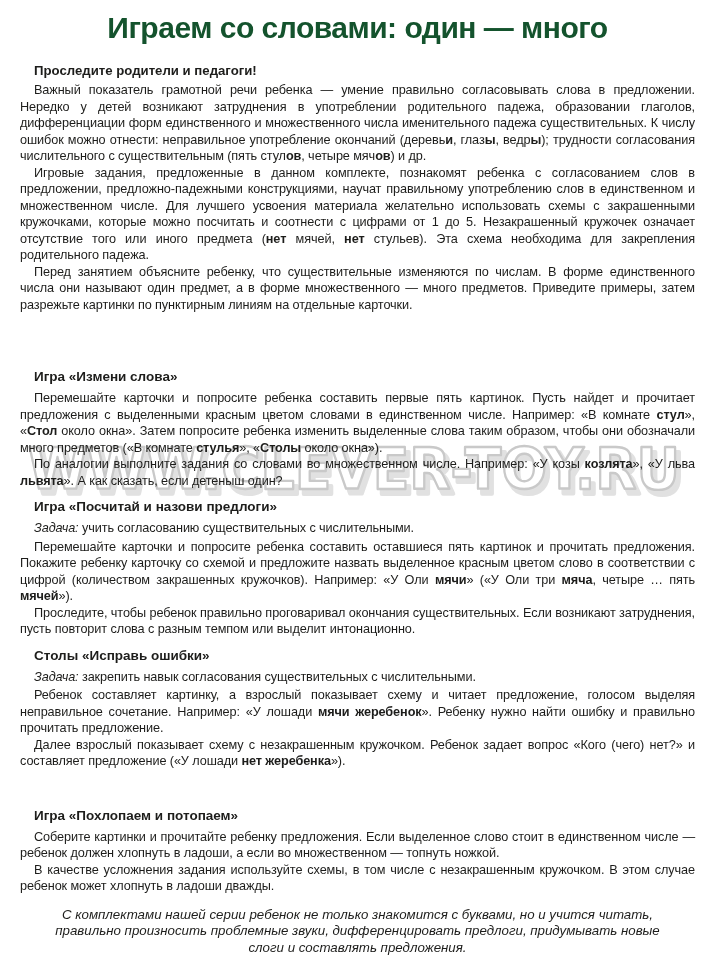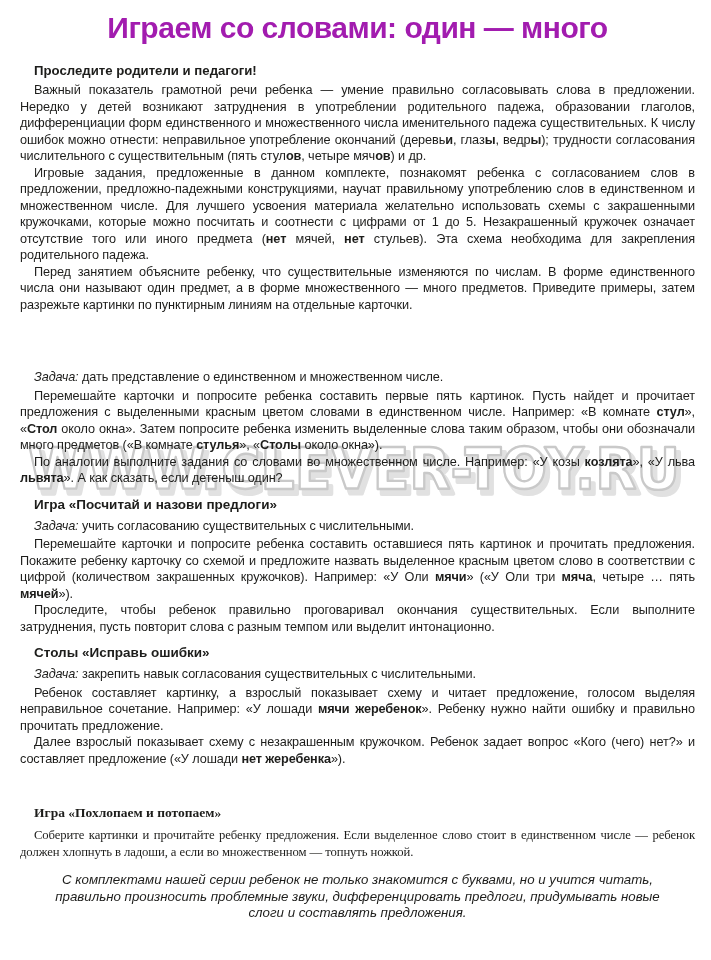--- a/index.html
+++ b/index.html
@@ -47,41 +47,41 @@
     position: relative;
     z-index: 1;
     padding: 8px 16px 0 20px;
   }
   .title {
     font-size: 30px;
     line-height: 35px;
     font-weight: bold;
     letter-spacing: -0.5px;
     text-align: center;
-    color: #a21caf;
+    color: #14532d;
     margin: 2px 0 18px 0;
   }
   .salutation {
     font-size: 13.2px;
     font-weight: bold;
     margin: 0 0 4px 0;
     padding-left: 14px;
   }
   .para {
     font-size: 12.7px;
     line-height: 16.5px;
     letter-spacing: -0.1px;
     text-align: justify;
     text-indent: 14px;
     margin: 0;
   }
   .intro-paragraphs { margin-bottom: 4px; }
   .intro { margin-bottom: 56px; }
   .game { margin-top: 9px; }
-  .game-gap { margin-top: 38px; font-family: Liberation Serif, serif; }
+  .game-gap { margin-top: 38px; }
   .game-title {
     font-size: 13.5px;
     font-weight: bold;
     margin: 10px 0 6px 0;
     padding-left: 14px;
   }
   .task { margin-bottom: 2px; }
   .b { font-weight: bold; }
   .i { font-style: italic; }
   .footer {
@@ -114,39 +114,40 @@
       <p class="salutation">Проследите родители и педагоги!</p>
       <div class="intro-paragraphs">
           <p class="para"><span>Важный показатель грамотной речи ребенка — умение правильно согласовывать слова в предложении. Нередко у детей возникают затруднения в употреблении родительного падежа, образовании глаголов, дифференциации форм единственного и множественного числа именительного падежа существительных. К числу ошибок можно отнести: неправильное употребление окончаний (деревь</span><span class="b">и</span><span>, глаз</span><span class="b">ы</span><span>, ведр</span><span class="b">ы</span><span>); трудности согласования числительного с существительным (пять стул</span><span class="b">ов</span><span>, четыре мяч</span><span class="b">ов</span><span>) и др.</span></p>
           <p class="para"><span>Игровые задания, предложенные в данном комплекте, познакомят ребенка с согласованием слов в предложении, предложно-падежными конструкциями, научат правильному употреблению слов в единственном и множественном числе. Для лучшего усвоения материала желательно использовать схемы с закрашенными кружочками, которые можно посчитать и соотнести с цифрами от 1 до 5. Незакрашенный кружочек означает отсутствие того или иного предмета (</span><span class="b">нет</span><span> мячей, </span><span class="b">нет</span><span> стульев). Эта схема необходима для закрепления родительного падежа.</span></p>
           <p class="para"><span>Перед занятием объясните ребенку, что существительные изменяются по числам. В форме единственного числа они называют один предмет, а в форме множественного — много предметов. Приведите примеры, затем разрежьте картинки по пунктирным линиям на отдельные карточки.</span></p>
         </div>
     </div>
 
     <div class="games">
         <section class="game">
-          <p class="para task"><span class="i">Задача: </span><span>дать представление о единственном и множественном числе.</span></p>
+          <h2 class="game-title">Игра «Измени слова»</h2>
           <p class="para"><span>Перемешайте карточки и попросите ребенка составить первые пять картинок. Пусть найдет и прочитает предложения с выделенными красным цветом словами в единственном числе. Например: «В комнате </span><span class="b">стул</span><span>», «</span><span class="b">Стол</span><span> около окна». Затем попросите ребенка изменить выделенные слова таким образом, чтобы они обозначали много предметов («В комнате </span><span class="b">стулья</span><span>», «</span><span class="b">Столы</span><span> около окна»).</span></p>
           <p class="para"><span>По аналогии выполните задания со словами во множественном числе. Например: «У козы </span><span class="b">козлята</span><span>», «У льва </span><span class="b">львята</span><span>». А как сказать, если детеныш один?</span></p>
         </section>
         <section class="game">
           <h2 class="game-title">Игра «Посчитай и назови предлоги»</h2>
           <p class="para task"><span class="i">Задача: </span><span>учить согласованию существительных с числительными.</span></p>
           <p class="para"><span>Перемешайте карточки и попросите ребенка составить оставшиеся пять картинок и прочитать предложения. Покажите ребенку карточку со схемой и предложите назвать выделенное красным цветом слово в соответствии с цифрой (количеством закрашенных кружочков). Например: «У Оли </span><span class="b">мячи</span><span>» («У Оли три </span><span class="b">мяча</span><span>, четыре … пять </span><span class="b">мячей</span><span>»).</span></p>
-          <p class="para"><span>Проследите, чтобы ребенок правильно проговаривал окончания существительных. Если выполните затруднения, пусть повторит слова с разным темпом или выделит интонационно.</span></p>
+          <p class="para"><span>Проследите, чтобы ребенок правильно проговаривал окончания существительных. Если возникают затруднения, пусть повторит слова с разным темпом или выделит интонационно.</span></p>
         </section>
         <section class="game">
           <h2 class="game-title">Столы «Исправь ошибки»</h2>
           <p class="para task"><span class="i">Задача: </span><span>закрепить навык согласования существительных с числительными.</span></p>
           <p class="para"><span>Ребенок составляет картинку, а взрослый показывает схему и читает предложение, голосом выделяя неправильное сочетание. Например: «У лошади </span><span class="b">мячи жеребенок</span><span>». Ребенку нужно найти ошибку и правильно прочитать предложение.</span></p>
           <p class="para"><span>Далее взрослый показывает схему с незакрашенным кружочком. Ребенок задает вопрос «Кого (чего) нет?» и составляет предложение («У лошади </span><span class="b">нет жеребенка</span><span>»).</span></p>
         </section>
         <section class="game game-gap">
           <h2 class="game-title">Игра «Похлопаем и потопаем»</h2>
           <p class="para"><span>Соберите картинки и прочитайте ребенку предложения. Если выделенное слово стоит в единственном числе — ребенок должен хлопнуть в ладоши, а если во множественном — топнуть ножкой.</span></p>
+          <p class="para"><span>В качестве усложнения задания используйте схемы, в том числе с незакрашенным кружочком. В этом случае ребенок может хлопнуть в ладоши дважды.</span></p>
         </section>
       </div>
 
     <div class="footer">
       <p class="footer-note">С комплектами нашей серии ребенок не только знакомится с буквами, но и учится читать, правильно произносить проблемные звуки, дифференцировать предлоги, придумывать новые слоги и составлять предложения.</p>
 
     </div>
 
   </div>
 </div>

